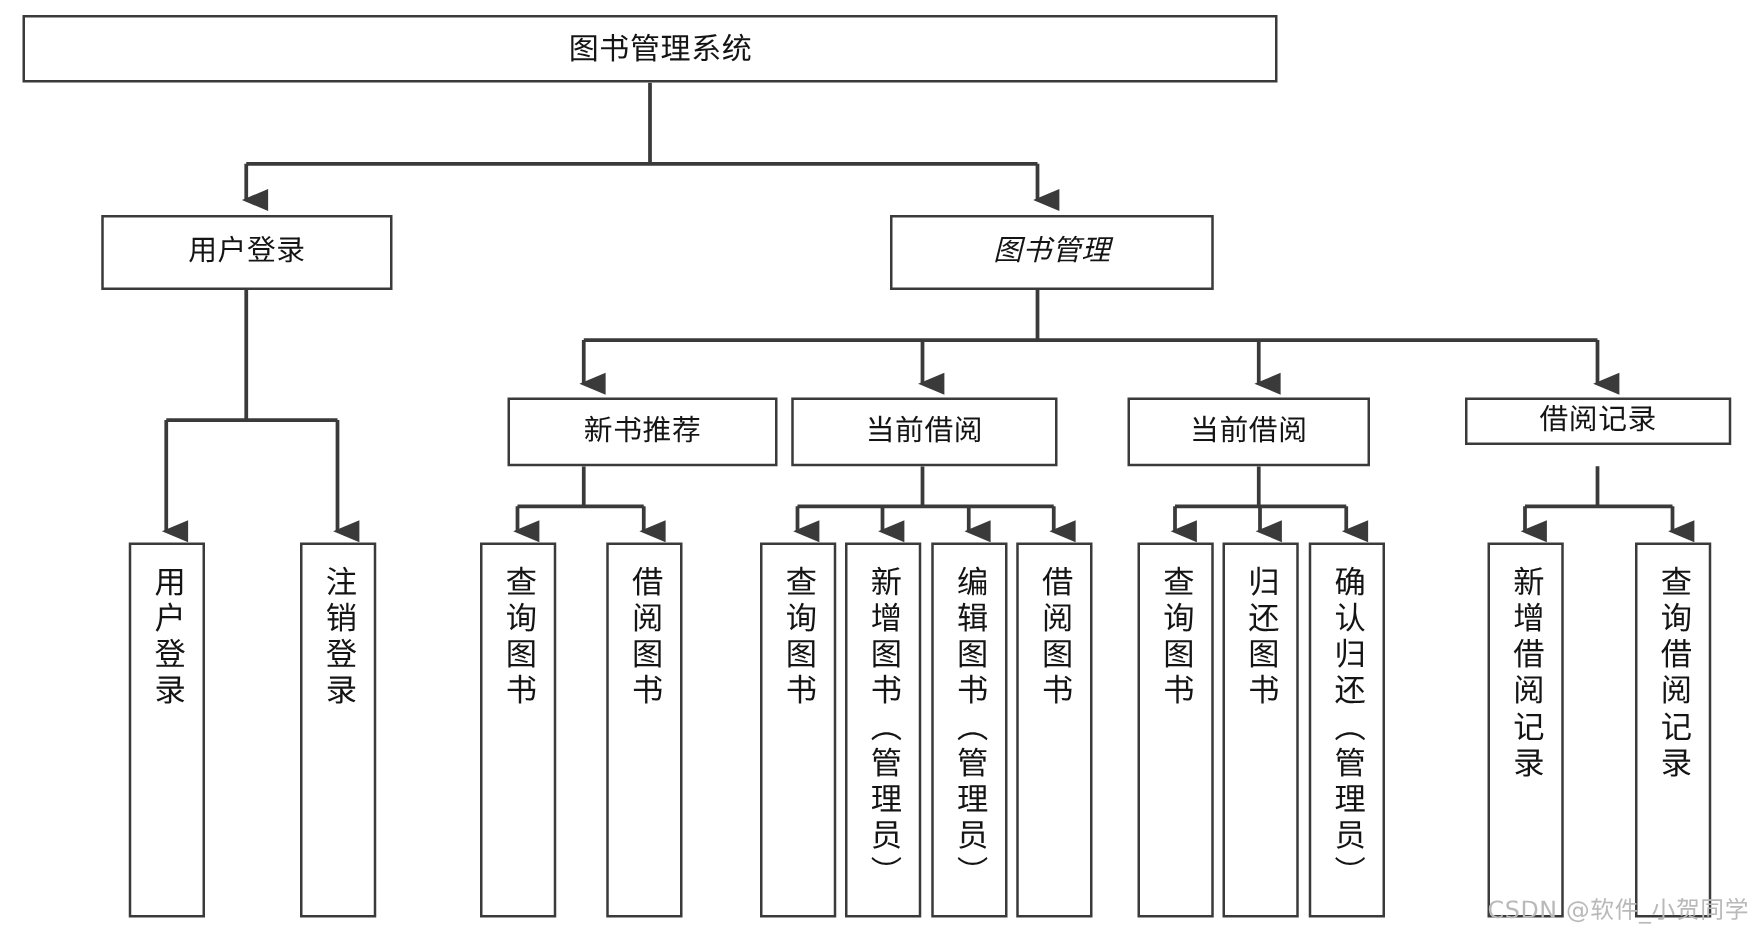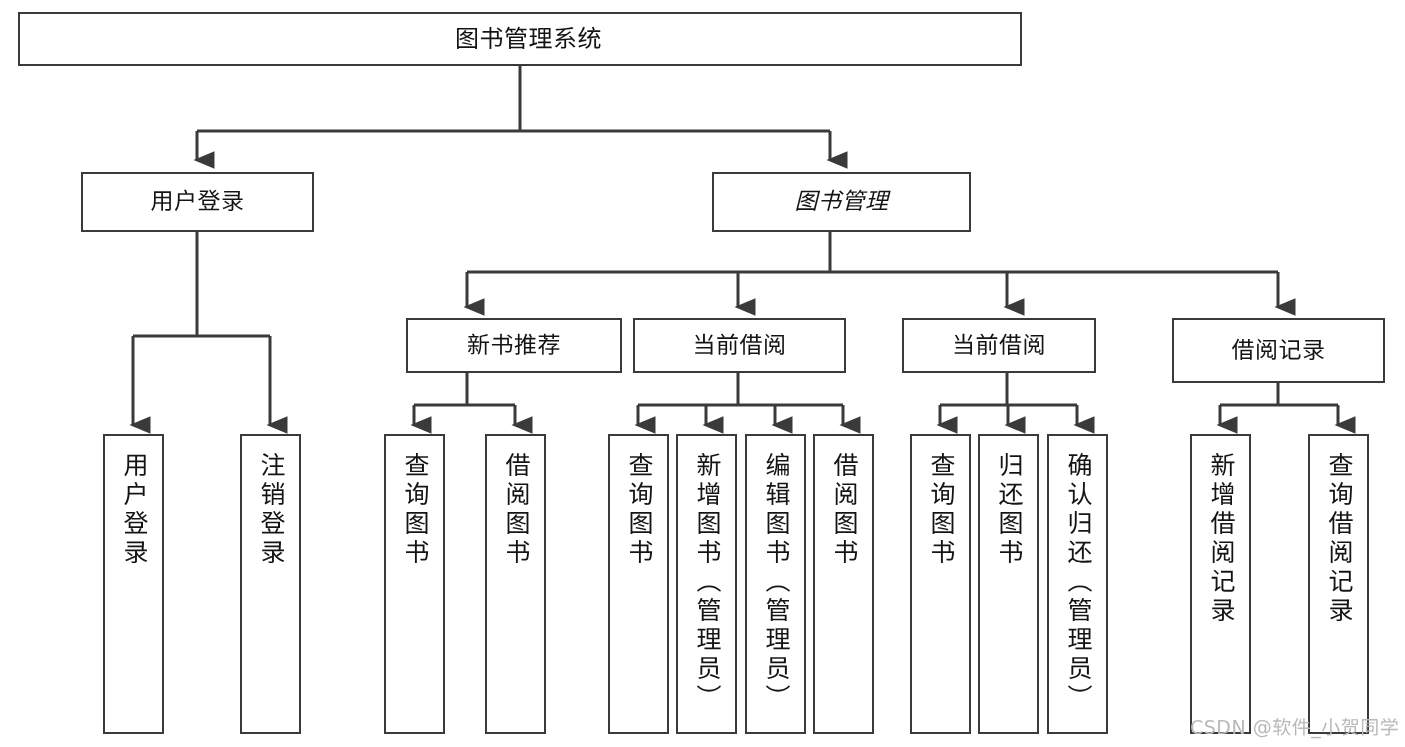--- a/index.html
+++ b/index.html
@@ -146,21 +146,21 @@
   </div>
 
   <div class="node horizontal" style="left:633px; top:318px; width:213px; height:55px;">
     <span class="node-label">当前借阅</span>
   </div>
 
   <div class="node horizontal" style="left:902px; top:318px; width:194px; height:55px;">
     <span class="node-label">当前借阅</span>
   </div>
 
-  <div class="node horizontal" style="left:1172px; top:318px; width:213px; height:65px;">
+  <div class="node horizontal" style="left:1172px; top:318px; width:213px; height:38px;">
     <span class="node-label">借阅记录</span>
   </div>
 
   <div class="node vertical" style="left:103px; top:434px; width:61px; height:300px;">
     <span class="node-label">用户登录</span>
   </div>
 
   <div class="node vertical" style="left:240px; top:434px; width:61px; height:300px;">
     <span class="node-label">注销登录</span>
   </div>

